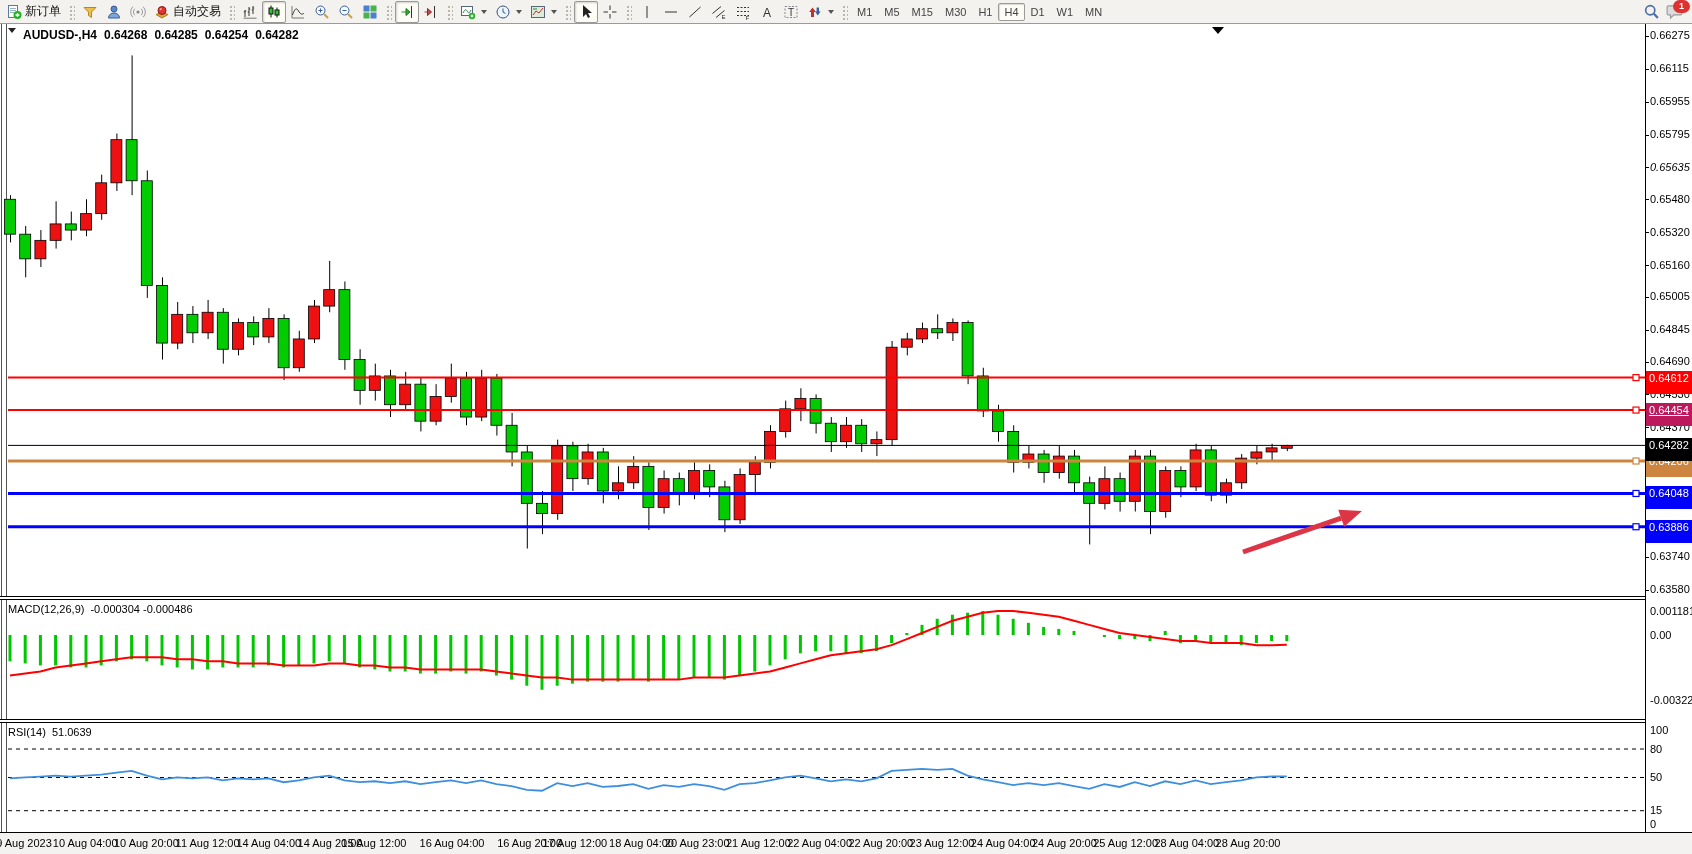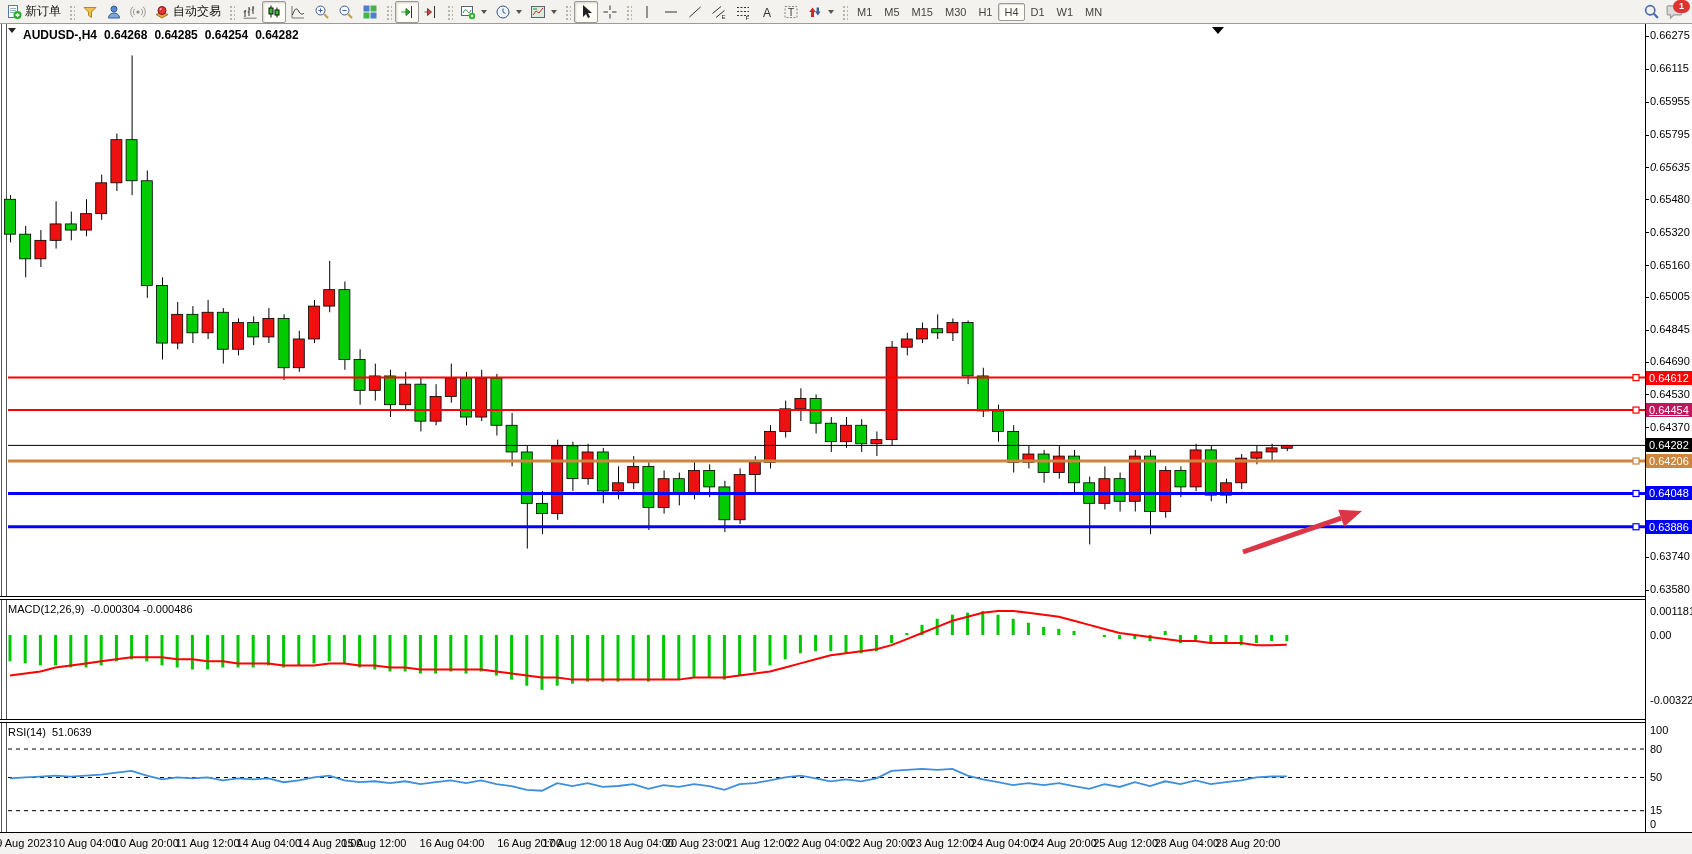--- a/index.html
+++ b/index.html
@@ -26,21 +26,21 @@
   .chart-area{position:absolute;left:0;top:24px;width:1692px;height:830px;background:#fff;}
   .vframe{position:absolute;top:0;width:1px;background:#555;height:808px;}
   .pane-sep{position:absolute;left:0;width:1645px;height:4px;background:#fff;border-top:1px solid #000;border-bottom:1px solid #000;box-sizing:border-box;z-index:6;}
   .axis-line{position:absolute;left:1645px;top:0;width:1px;height:808px;background:#000;z-index:6;}
   .ohlc-header{position:absolute;left:8px;top:4px;font-size:12px;font-weight:bold;color:#000;z-index:10;display:flex;gap:7px;align-items:flex-start;}
   .tri-down{width:0;height:0;border-left:4px solid transparent;border-right:4px solid transparent;border-top:5px solid #222;}
   .pane-header{position:absolute;left:8px;font-size:11px;color:#000;z-index:10;display:flex;gap:6px;}
   #price-axis{position:absolute;left:1646px;top:0;width:46px;height:808px;z-index:7;}
   .ptick{position:absolute;left:4px;font-size:11px;color:#000;white-space:nowrap;}
   .ptickmark{position:absolute;left:-1px;width:4px;height:1px;background:#000;}
-  .axis-badge{position:absolute;left:0;width:46px;height:14px;font-size:11px;color:#fff;line-height:14px;padding-left:3px;box-sizing:border-box;white-space:nowrap;}
+  .axis-badge{position:absolute;left:0;width:46px;height:23px;font-size:11px;color:#fff;line-height:14px;padding-left:3px;box-sizing:border-box;white-space:nowrap;}
   #time-axis{position:absolute;left:0;top:808px;width:1692px;height:22px;background:#f3f2f0;border-top:1px solid #000;box-sizing:border-box;z-index:7;}
   .tlabel{position:absolute;top:4px;font-size:11px;color:#000;transform:translateX(-50%);white-space:nowrap;}
   svg.overlay{position:absolute;left:0;top:0;pointer-events:none;z-index:5;}
   .icon{flex:none;display:block;}
 </style>
 </head>
 <body>
 
 <div class="toolbar">
   <div class="tb-btn">

